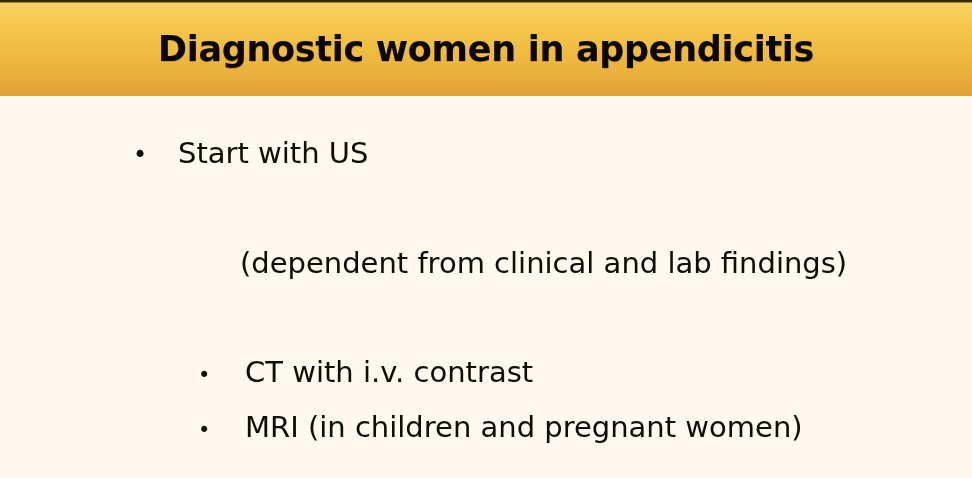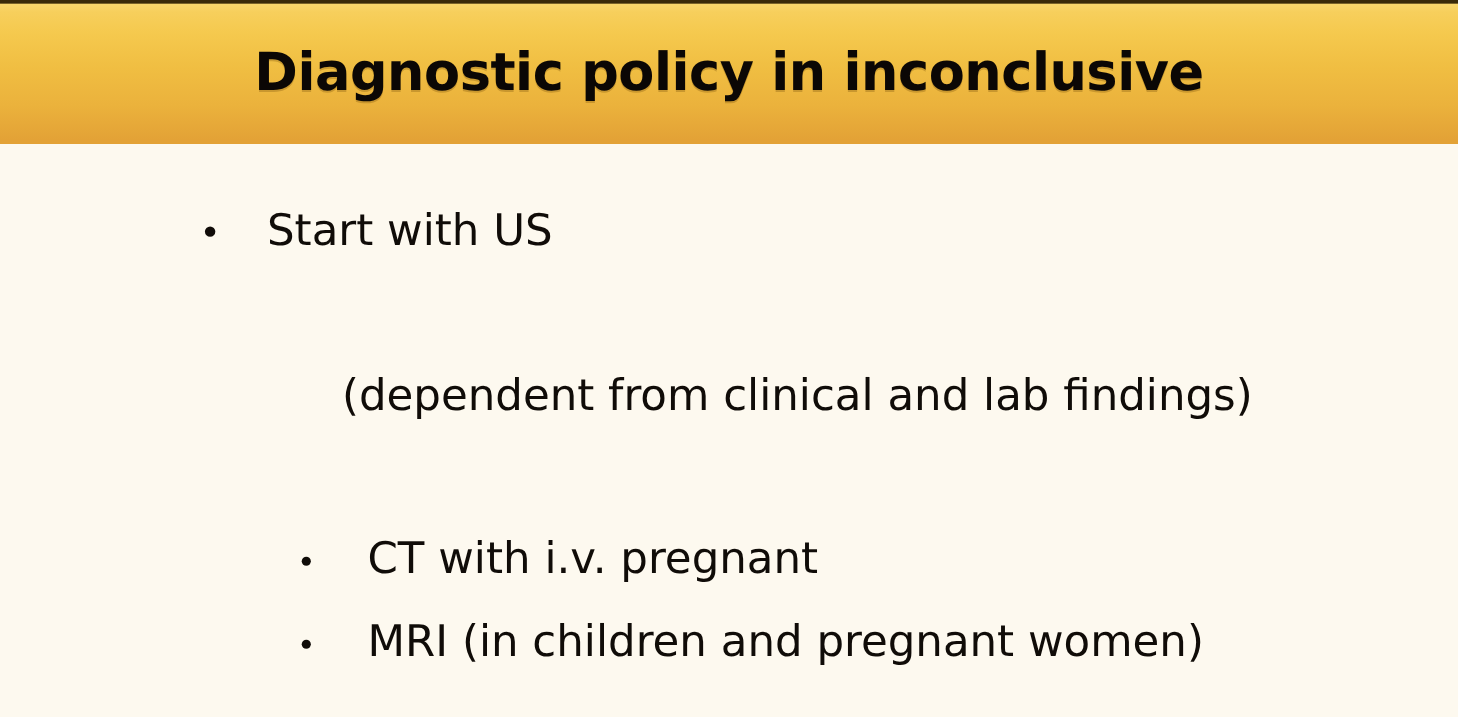--- a/index.html
+++ b/index.html
@@ -90,21 +90,21 @@
     vertical-align: baseline;
     color: #100C08;
   }
   .lvl1 .bullet-label {
     display: inline-block;
     vertical-align: baseline;
   }
 
   
   .note {
-    left: 228px;
+    left: 240px;
     font-size: 29px;
   }
 
   
   .lvl2 { left: 198px; }
   .lvl2 .marker {
     display: inline-block;
     width: 47px;
     font-size: 21px;
     vertical-align: baseline;
@@ -121,37 +121,37 @@
   .row-y4 { top: 204px; }
   .row-y5 { top: 259px; }
   .row-y6 { top: 314px; }
 </style>
 </head>
 <body>
 
 <div class="slide">
 
   <div class="title-band">
-    <div class="title-text">Diagnostic policy in inconclusive</div>
+    <div class="title-text">Diagnostic women in appendicitis</div>
   </div>
 
   <div class="body-area">
 
     <div class="bullet-row lvl1 row-y1">
       <span class="marker">•</span><span class="bullet-label">Start with US</span>
     </div>
 
 
     <div class="bullet-row note row-y3">
       <span class="bullet-label">(dependent from clinical and lab findings)</span>
     </div>
 
 
     <div class="bullet-row lvl2 row-y5">
-      <span class="marker">•</span><span class="bullet-label">CT with i.v. pregnant</span>
+      <span class="marker">•</span><span class="bullet-label">CT with i.v. contrast</span>
     </div>
 
     <div class="bullet-row lvl2 row-y6">
       <span class="marker">•</span><span class="bullet-label">MRI (in children and pregnant women)</span>
     </div>
 
   </div>
 </div>
 
 </body></html>

